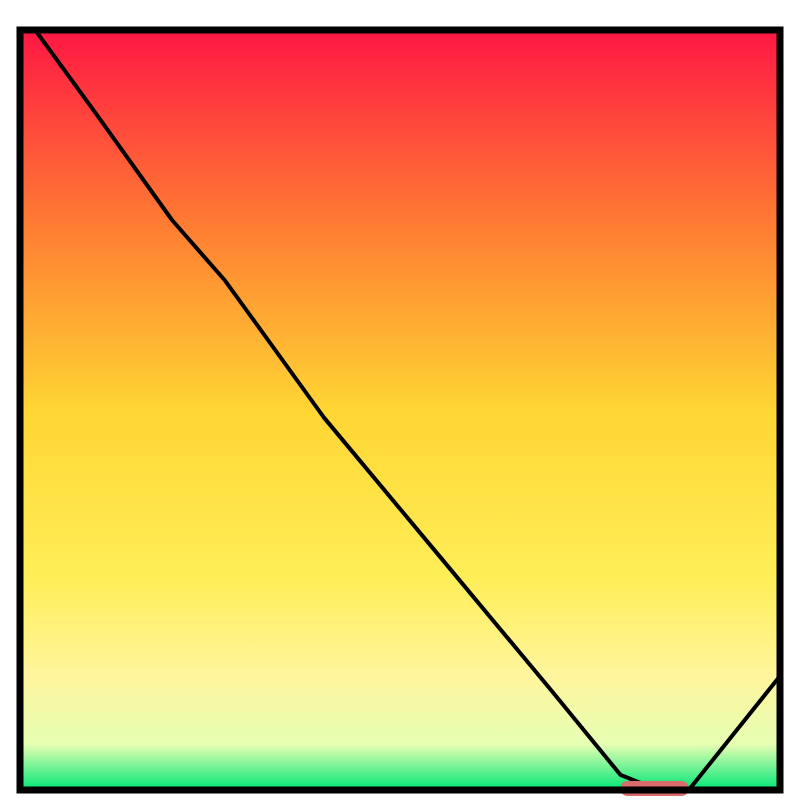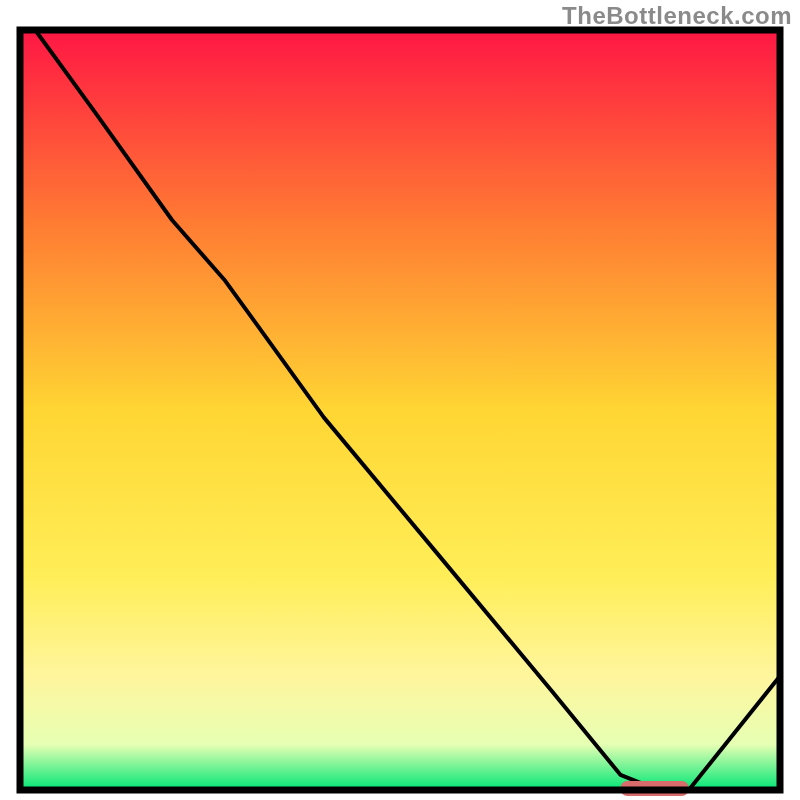--- a/index.html
+++ b/index.html
@@ -27,21 +27,20 @@
   svg {
     position: absolute;
     top: 0;
     left: 0;
   }
 </style>
 </head>
 <body>
 <div class="container">
 
-<div class="watermark">TheBottleneck.com</div>
 
 <svg id="chart-svg" width="800" height="800" viewBox="0 0 800 800">
   <defs>
     <linearGradient id="bg-grad" x1="0" y1="0" x2="0" y2="1">
           <stop offset="0%" stop-color="#ff1744"></stop>
           <stop offset="25%" stop-color="#ff7a33"></stop>
           <stop offset="50%" stop-color="#ffd633"></stop>
           <stop offset="72%" stop-color="#ffee58"></stop>
           <stop offset="85%" stop-color="#fff59d"></stop>
           <stop offset="94%" stop-color="#e6ffb3"></stop>

